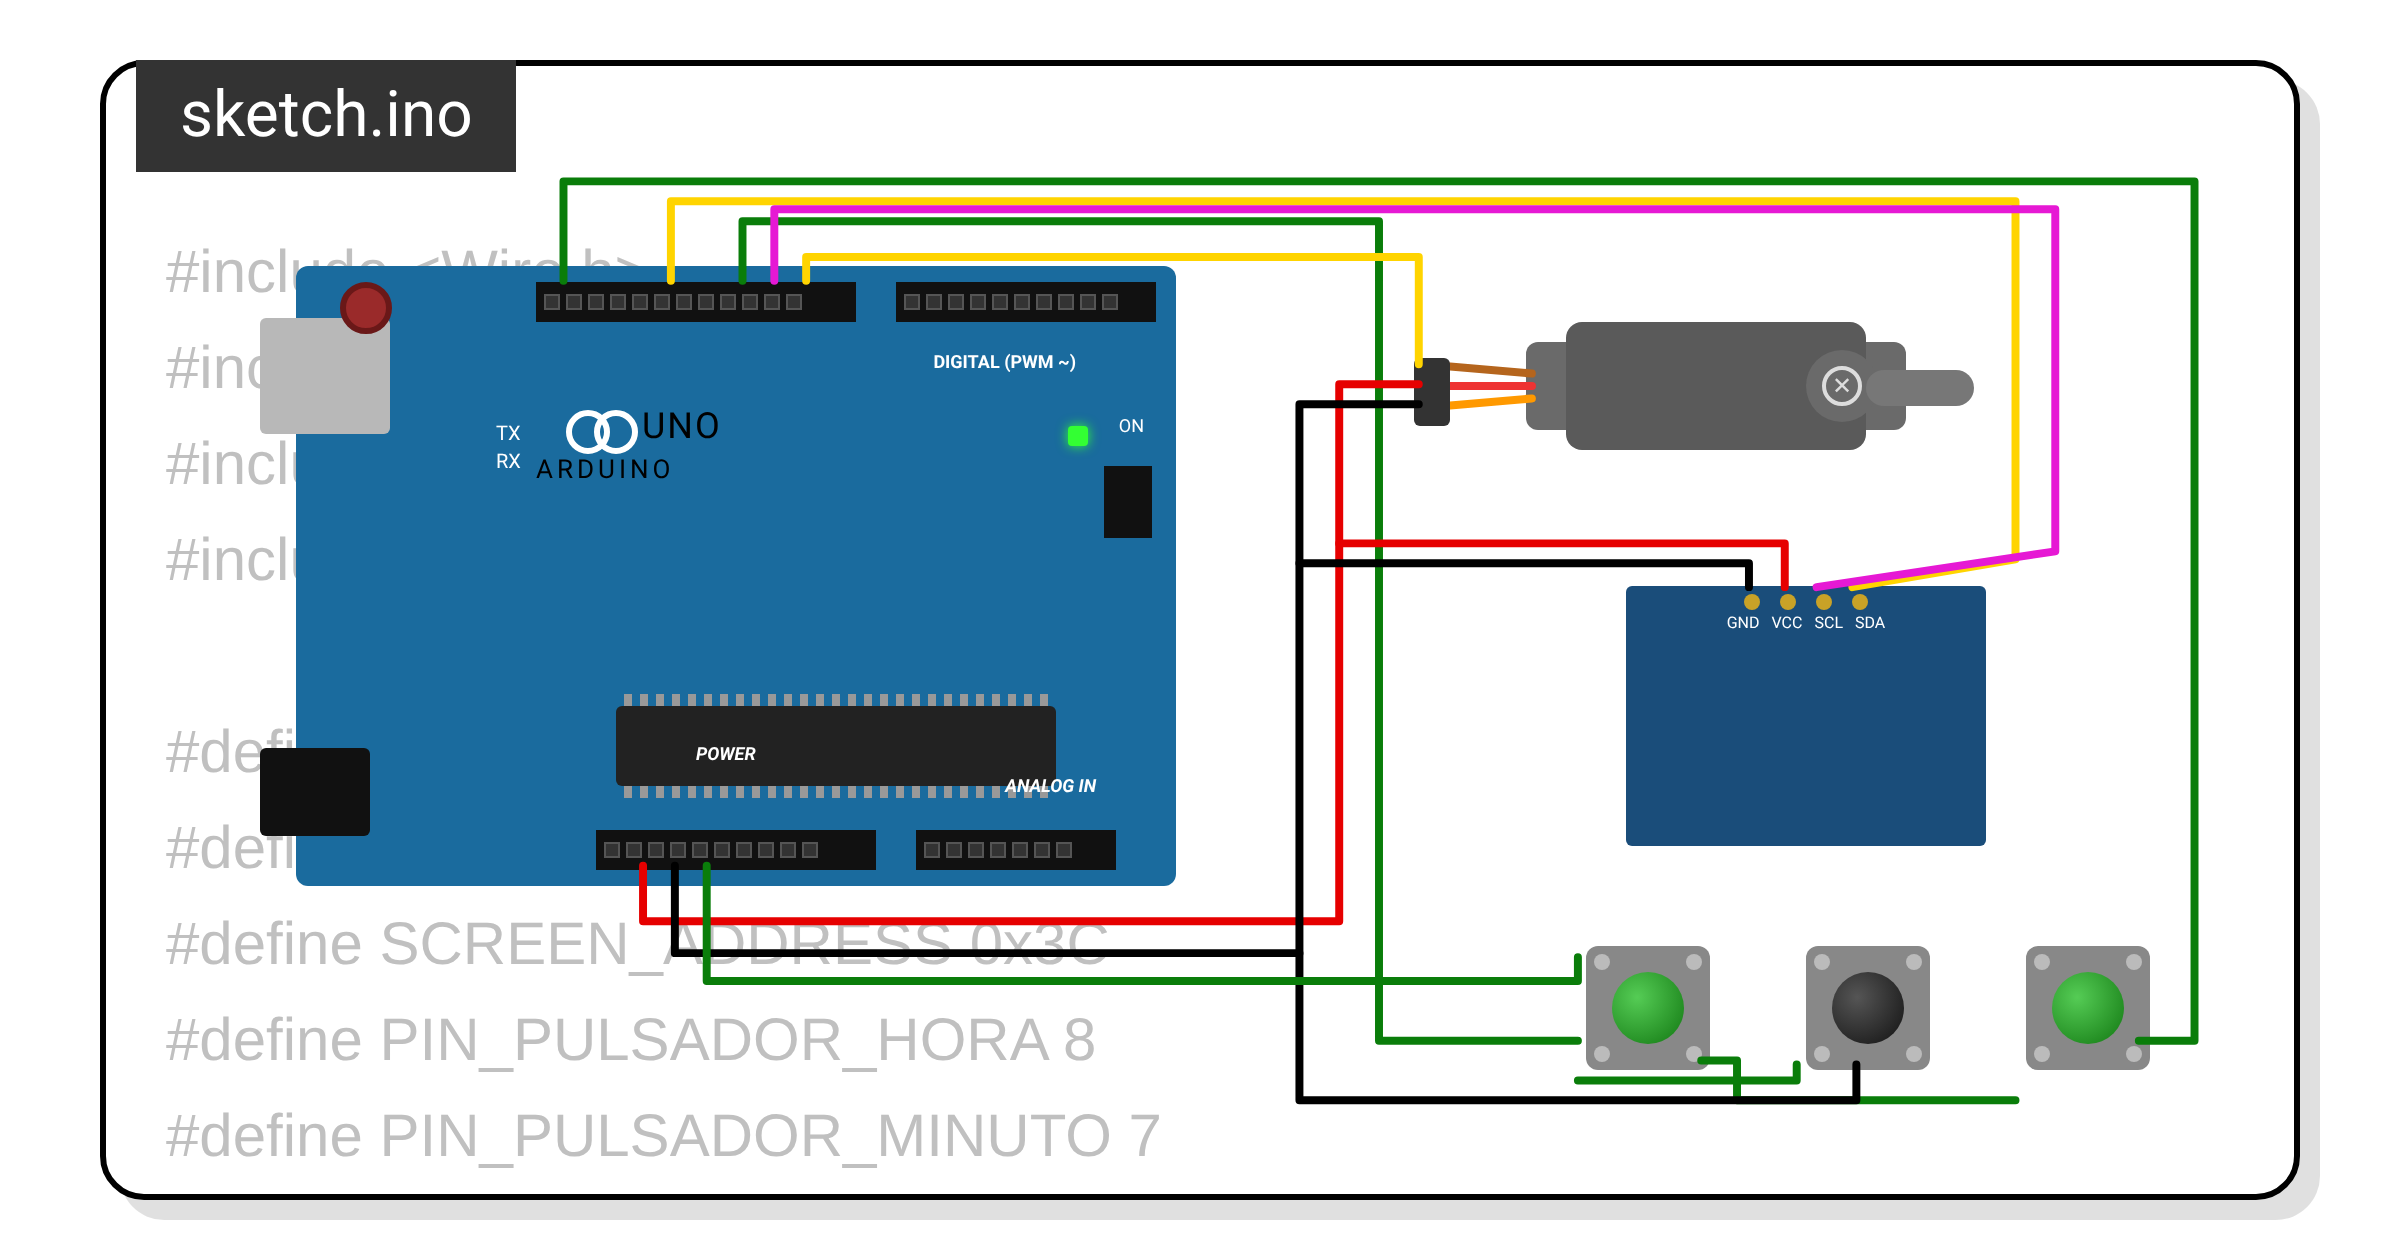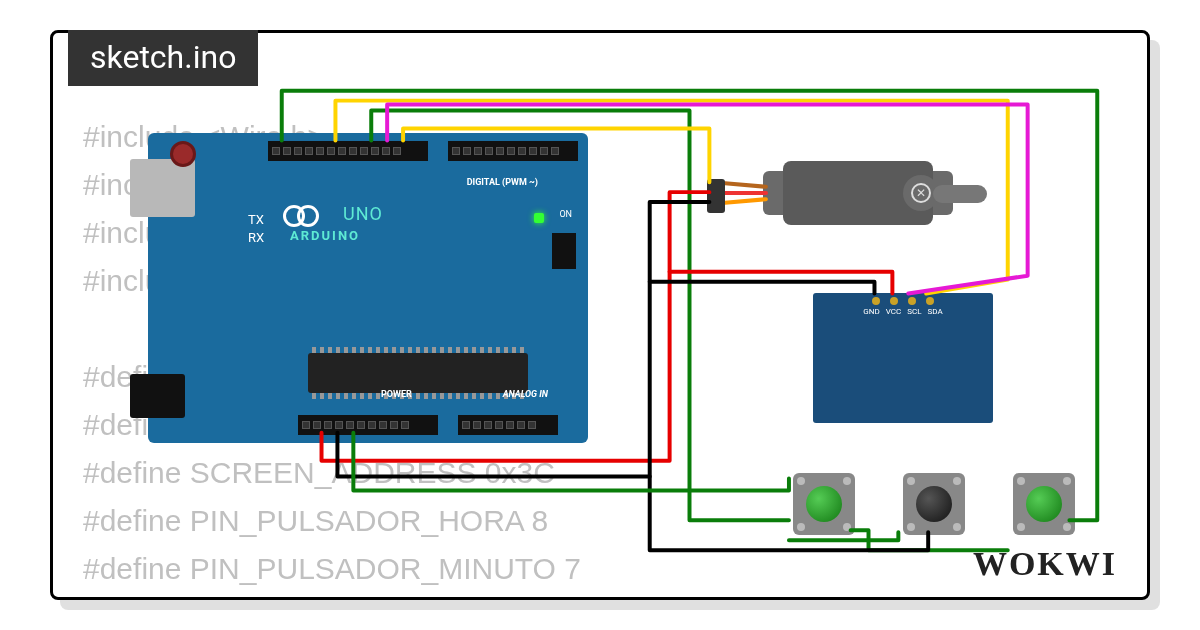--- a/index.html
+++ b/index.html
@@ -11,21 +11,21 @@
     position: relative;
     overflow: hidden;
   }
   .frame {
     position: absolute;
     left: 50px;
     top: 30px;
     width: 1100px;
     height: 570px;
     border: 3px solid #000;
-    border-radius: 8px;
+    border-radius: 22px;
     background: #fff;
     box-shadow: 10px 10px 0 rgba(0,0,0,0.12);
   }
   .tab {
     position: absolute;
     left: 15px;
     top: -3px;
     background: #333;
     color: #fff;
     font-size: 32px;
@@ -80,52 +80,52 @@
   .arduino .header {
     position:absolute; height:20px; background:#111;
     display:flex; gap:3px; padding:0 4px; align-items:center;
   }
   .pinhole { width:8px; height:8px; background:#333; border:1px solid #555; }
   .h-top1 { left:120px; top:8px; width:160px; }
   .h-top2 { left:300px; top:8px; width:130px; }
   .h-bot1 { left:150px; bottom:8px; width:140px; }
   .h-bot2 { left:310px; bottom:8px; width:100px; }
   .arduino .logo {
-    position:absolute; left:135px; top:70px; color:#5eead4; font-size:14px;
-    display:flex; align-items:center; gap:24px;
+    position:absolute; left:135px; top:70px; color:#000000; font-size:14px;
+    display:flex; align-items:center; gap:2px;
   }
   .infinity {
     width:36px; height:18px; position:relative; display:inline-block;
   }
   .infinity::before, .infinity::after {
     content:""; position:absolute; width:16px; height:16px; border:3px solid #fff; border-radius:50%; top:0;
   }
   .infinity::before { left:0; }
   .infinity::after { right:0; }
   .uno-txt { font-size:18px; font-weight:400; letter-spacing:1px; }
-  .ard-txt { position:absolute; left:142px; top:95px; color:#5eead4; font-size:13px; letter-spacing:2px; font-weight:bold; }
+  .ard-txt { position:absolute; left:120px; top:95px; color:#000000; font-size:13px; letter-spacing:2px; font-weight:normal; }
   .on-led {
     position:absolute; right:44px; top:80px; width:10px; height:10px;
     background:#3f3; border-radius:2px; box-shadow:0 0 6px #3f3;
   }
   .on-txt { position:absolute; right:16px; top:76px; color:#fff; font-size:9px; }
-  .tx-rx { position:absolute; left:100px; top:78px; color:#fff; font-size:13px; line-height:1.4; }
+  .tx-rx { position:absolute; left:100px; top:78px; color:#fff; font-size:10px; line-height:1.4; }
   .chip {
     position:absolute; left:160px; bottom:50px; width:220px; height:40px;
     background:#222; border-radius:3px;
   }
   .chip::before, .chip::after {
     content:""; position:absolute; left:4px; right:4px; height:6px;
     background:repeating-linear-gradient(90deg,#999 0 4px,transparent 4px 8px);
   }
   .chip::before { top:-6px; } .chip::after { bottom:-6px; }
-  .section-lbl { position:absolute; color:#fff; font-size:9px; font-weight:bold;margin-left:33px; }
+  .section-lbl { position:absolute; color:#fff; font-size:9px; font-weight:bold; }
   .digital-lbl { right:50px; top:44px; }
   .analog-lbl { right:40px; bottom:44px;font-style:italic; }
-  .power-lbl { left:200px; bottom:44px; }
+  .power-lbl { left:200px; bottom:60px;font-style:italic; }
   .icsp { position:absolute; right:12px; top:100px; width:24px; height:36px; background:#111; }
 
   
   .servo {
     position:absolute; left:700px; top:120px; width:230px; height:80px;
     z-index:2;
   }
   .servo-body {
     position:absolute; left:30px; top:8px; width:150px; height:64px;
     background:#5a5a5a; border-radius:8px;
@@ -366,14 +366,13 @@
 
       <path stroke="#000" d="M286 402 V446 H600 V170 H660"></path>
       <path stroke="#000" d="M600 250 H826 V262"></path>
       <path stroke="#000" d="M600 446 V520 H880 V502"></path>
 
       <path stroke="#0a7d0a" d="M302 402 V460 H740 V448"></path>
       <path stroke="#0a7d0a" d="M740 510 H850 V502"></path>
     </g>
   </svg>
 
-  <div class="wokwi">WOKWI</div>
 </div>
 
 </body></html>

